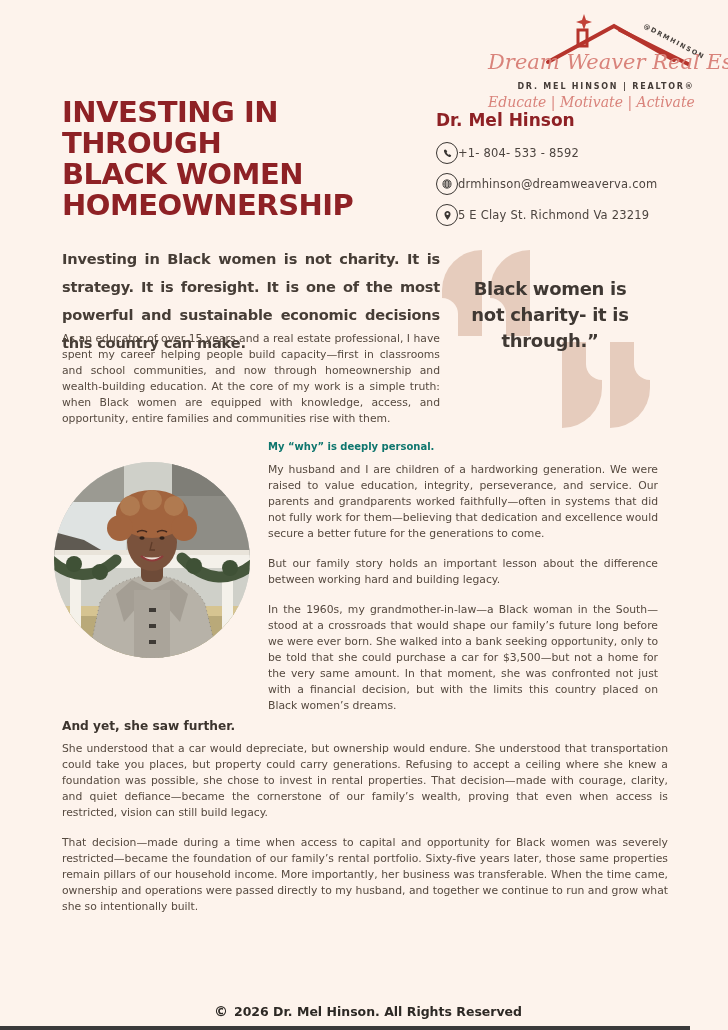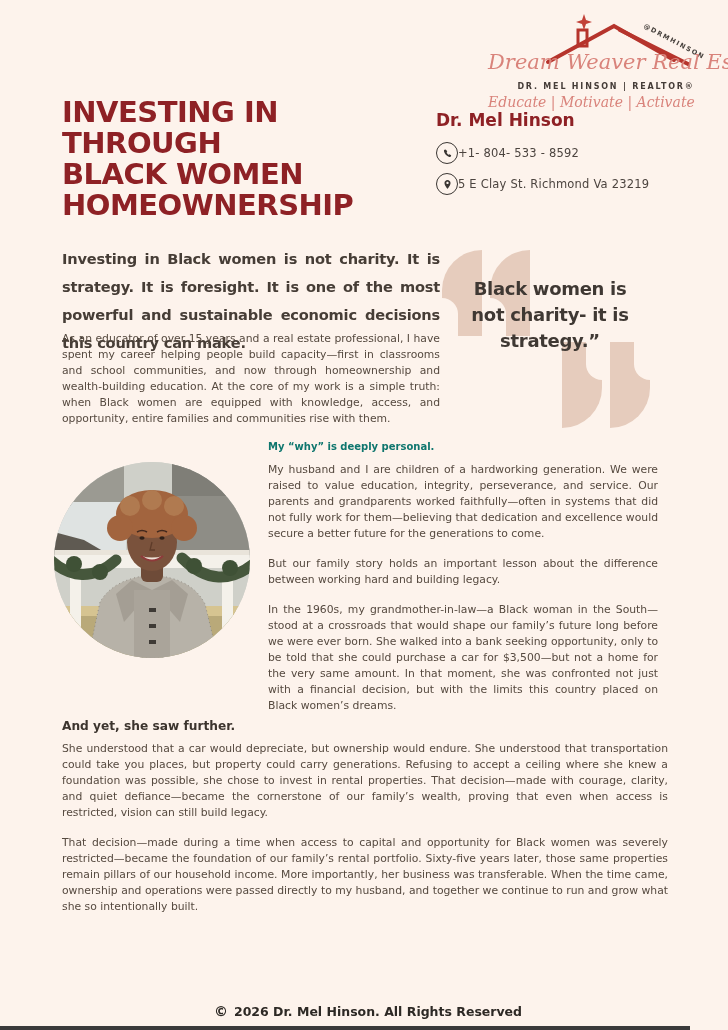--- a/index.html
+++ b/index.html
@@ -99,20 +99,32 @@
     <div class="c-row">
       <span class="c-ico">
         <svg width="13" height="13" viewBox="0 0 24 24">
             <path d="M7.8,4.8c-1.6,0.3-2.6,1.6-2.3,3.2c0.7,4.6,4.9,9.4,9.8,10.4c1.6,0.3,3-0.7,3.3-2.3l0.1-0.8l-3-2l-1.5,1.2c-1.6-0.9-3.2-2.6-3.9-4.3l1.3-1.4l-1.8-3.2L7.8,4.8z" fill="#3a3633"></path>
           </svg>
       </span>
       <span class="c-txt">+1- 804- 533 - 8592</span>
     </div>
     <div class="c-row">
       <span class="c-ico">
+        <svg width="14" height="14" viewBox="0 0 24 24" fill="none" stroke="#3a3633" stroke-width="1.4">
+          <circle cx="12" cy="12" r="7"></circle>
+            <ellipse cx="12" cy="12" rx="3.2" ry="7"></ellipse>
+          <line x1="5" y1="12" x2="19" y2="12"></line>
+            <line x1="6" y1="8.5" x2="18" y2="8.5"></line>
+            <line x1="6" y1="15.5" x2="18" y2="15.5"></line>
+        </svg>
+      </span>
+      <span class="c-txt">drmhinson@dreamweaverva.com</span>
+    </div>
+    <div class="c-row">
+      <span class="c-ico">
         <svg width="13" height="13" viewBox="0 0 24 24">
             <path d="M12,3.5c-3.1,0-5.6,2.5-5.6,5.6c0,4.2,5.6,11,5.6,11s5.6-6.8,5.6-11C17.6,6,15.1,3.5,12,3.5z M12,11.3c-1.2,0-2.2-1-2.2-2.2s1-2.2,2.2-2.2s2.2,1,2.2,2.2S13.2,11.3,12,11.3z" fill="#3a3633"></path>
           </svg>
       </span>
       <span class="c-txt">5 E Clay St. Richmond Va 23219</span>
     </div>
   </div>
 
   <div class="lead">Investing in Black women is not charity. It is strategy. It is foresight. It is one of the most powerful and sustainable economic decisions this country can make.</div>
   <div class="intro-body">As an educator of over 15 years and a real estate professional, I have spent my career helping people build capacity—first in classrooms and school communities, and now through homeownership and wealth-building education. At the core of my work is a simple truth: when Black women are equipped with knowledge, access, and opportunity, entire families and communities rise with them.</div>
@@ -122,21 +134,21 @@
         <div class="qm"></div>
         <div class="qm"></div>
       </div>
     <div class="qpair close">
         <div class="qm"></div>
         <div class="qm"></div>
       </div>
     <div class="qtext">
       <div>Black women is</div>
       <div>not charity- it is</div>
-      <div>strategy.”</div>
+      <div>through.”</div>
     </div>
   </div>
 
   <div class="portrait">
     <svg width="196" height="196" viewBox="0 0 196 196">
       <rect x="0" y="0" width="196" height="196" fill="#cfd0c9"></rect>
       <rect x="118" y="0" width="78" height="96" fill="#8e8d86"></rect>
       <rect x="118" y="0" width="78" height="34" fill="#7f7e77"></rect>
       <rect x="0" y="0" width="70" height="44" fill="#9b9a92"></rect>
       <rect x="0" y="40" width="72" height="62" fill="#dfe3e2"></rect>

